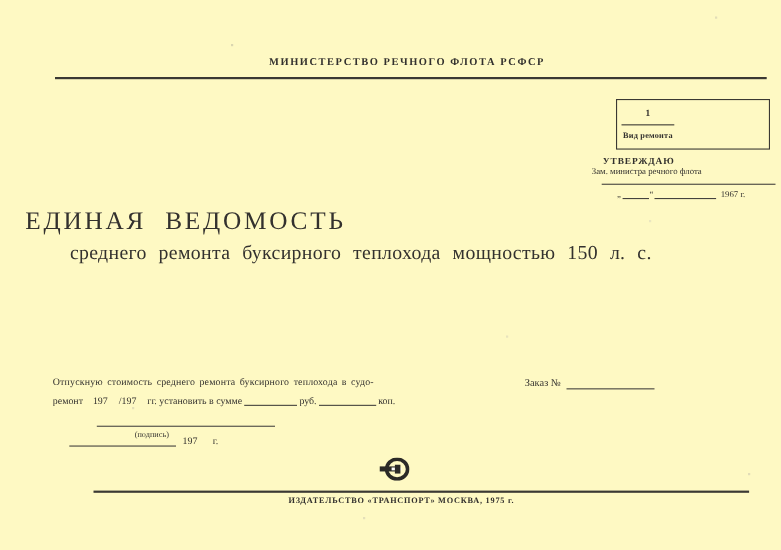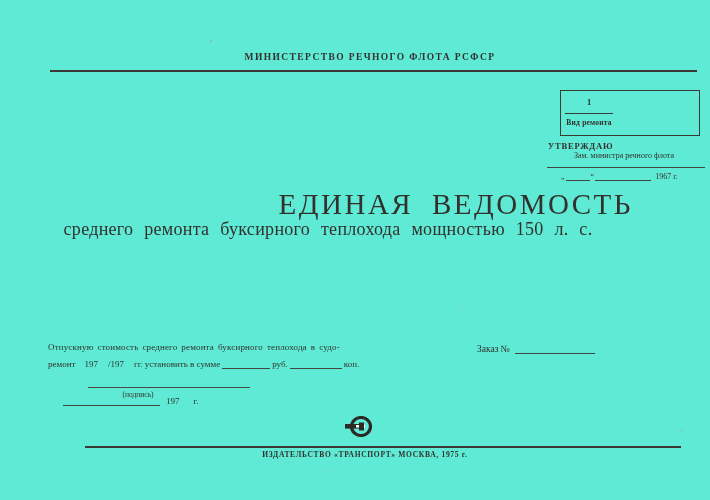--- a/index.html
+++ b/index.html
@@ -1,19 +1,19 @@
 <!DOCTYPE html>
 <html><head>
 <meta charset="utf-8">
 <style>
   html,body{margin:0;padding:0;}
   .page{
     position:relative;
     width:710px;height:500px;
-    background:#5eead4;
+    background:#fef9c3;
     font-family:"Liberation Serif", serif;
     color:#33312e;
     overflow:hidden;
   }
   .abs{position:absolute;}
 
   
   .ministry{left:30px;top:52px;width:680px;text-align:center;
     font-size:9.5px;font-weight:bold;letter-spacing:1.4px;}
   .header-rule{left:50px;top:70px;width:647px;height:2px;background:#3b3933;}
@@ -26,32 +26,32 @@
   .stamp-col.c2{flex:1;border-left:1.5px solid #3b3933;}
   .stamp-value{height:22px;line-height:22px;text-align:center;
     font-size:8.5px;font-weight:bold;}
   .stamp-sep{margin:0 4px;height:1px;background:#3b3933;}
   .stamp-label{text-align:center;font-size:7.5px;font-weight:bold;
     padding-top:4px;letter-spacing:0.2px;white-space:nowrap;}
 
   
   .approve-title{left:548px;top:141px;width:155px;text-align:left;
     font-size:8.5px;font-weight:bold;letter-spacing:0.8px;}
-  .approver{left:538px;top:151px;width:172px;text-align:center;font-size:8px;}
+  .approver{left:538px;top:151px;width:172px;text-align:left;font-size:8px;}
   .sig-line-1{left:547px;top:167px;width:158px;height:1.2px;background:#45433e;}
   .date-row{left:560px;top:171px;display:flex;align-items:flex-end;
     font-size:8px;height:10px;}
   .date-row .q{padding:0 1px;}
   .blank{border-bottom:1.1px solid #45433e;height:8px;}
   .d1{width:24px;} .d2{width:56px;}
   .date-year{margin-left:4px;white-space:nowrap;}
 
   
-  .title1{left:23px;top:188px;width:610px;text-align:right;
-    font-size:29px;letter-spacing:2.5px;word-spacing:9px;}
+  .title1{left:23px;top:188px;width:610px;text-align:left;
+    font-size:23px;letter-spacing:2.5px;word-spacing:9px;}
   .title2{left:23px;top:219px;width:610px;text-align:center;
     font-size:18px;word-spacing:6px;letter-spacing:0.3px;white-space:nowrap;}
   .title3{left:23px;top:243px;width:610px;text-align:center;
     font-size:18.5px;word-spacing:8px;letter-spacing:1px;}
 
   
   .clause1{left:48px;top:342px;font-size:9px;white-space:nowrap;
     word-spacing:1.6px;letter-spacing:0.15px;}
   .clause2{left:48px;top:358px;display:flex;align-items:flex-end;
     font-size:9px;height:11px;white-space:nowrap;}

